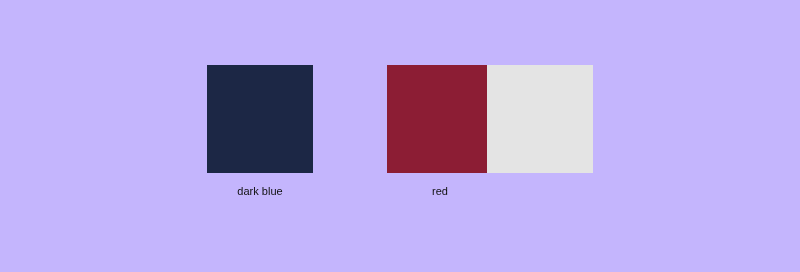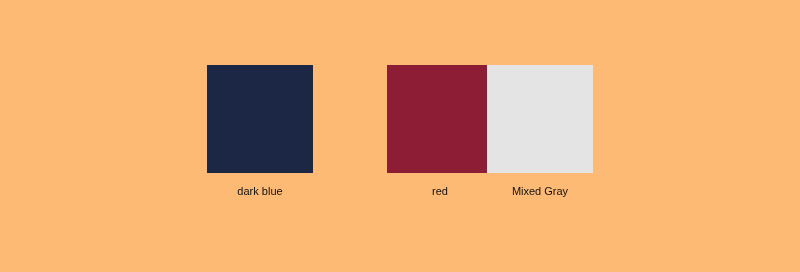--- a/index.html
+++ b/index.html
@@ -13,21 +13,21 @@
     font-family: "Liberation Sans", sans-serif;
     overflow: hidden;
     position: relative;
   }
   #swatch-figure {
     position: absolute;
     left: 0;
     top: 0;
     width: 800px;
     height: 272px;
-    background: #fdba74;
+    background: #c4b5fd;
   }
   .swatch-group {
     position: absolute;
     top: 65px;
     width: 106px;
   }
   .swatch-chip {
     width: 106px;
     height: 108px;
     display: block;
@@ -57,16 +57,15 @@
     <span class="swatch-label">dark blue</span>
   </div>
 
   <div class="swatch-group" id="swatch-group-1">
     <span class="swatch-chip" style="background-color: rgb(140, 29, 52);"></span>
     <span class="swatch-label">red</span>
   </div>
 
   <div class="swatch-group" id="swatch-group-2">
     <span class="swatch-chip" style="background-color: rgb(228, 228, 228);"></span>
-    <span class="swatch-label">Mixed Gray</span>
   </div>
 
 </div>
 
 </body></html>

